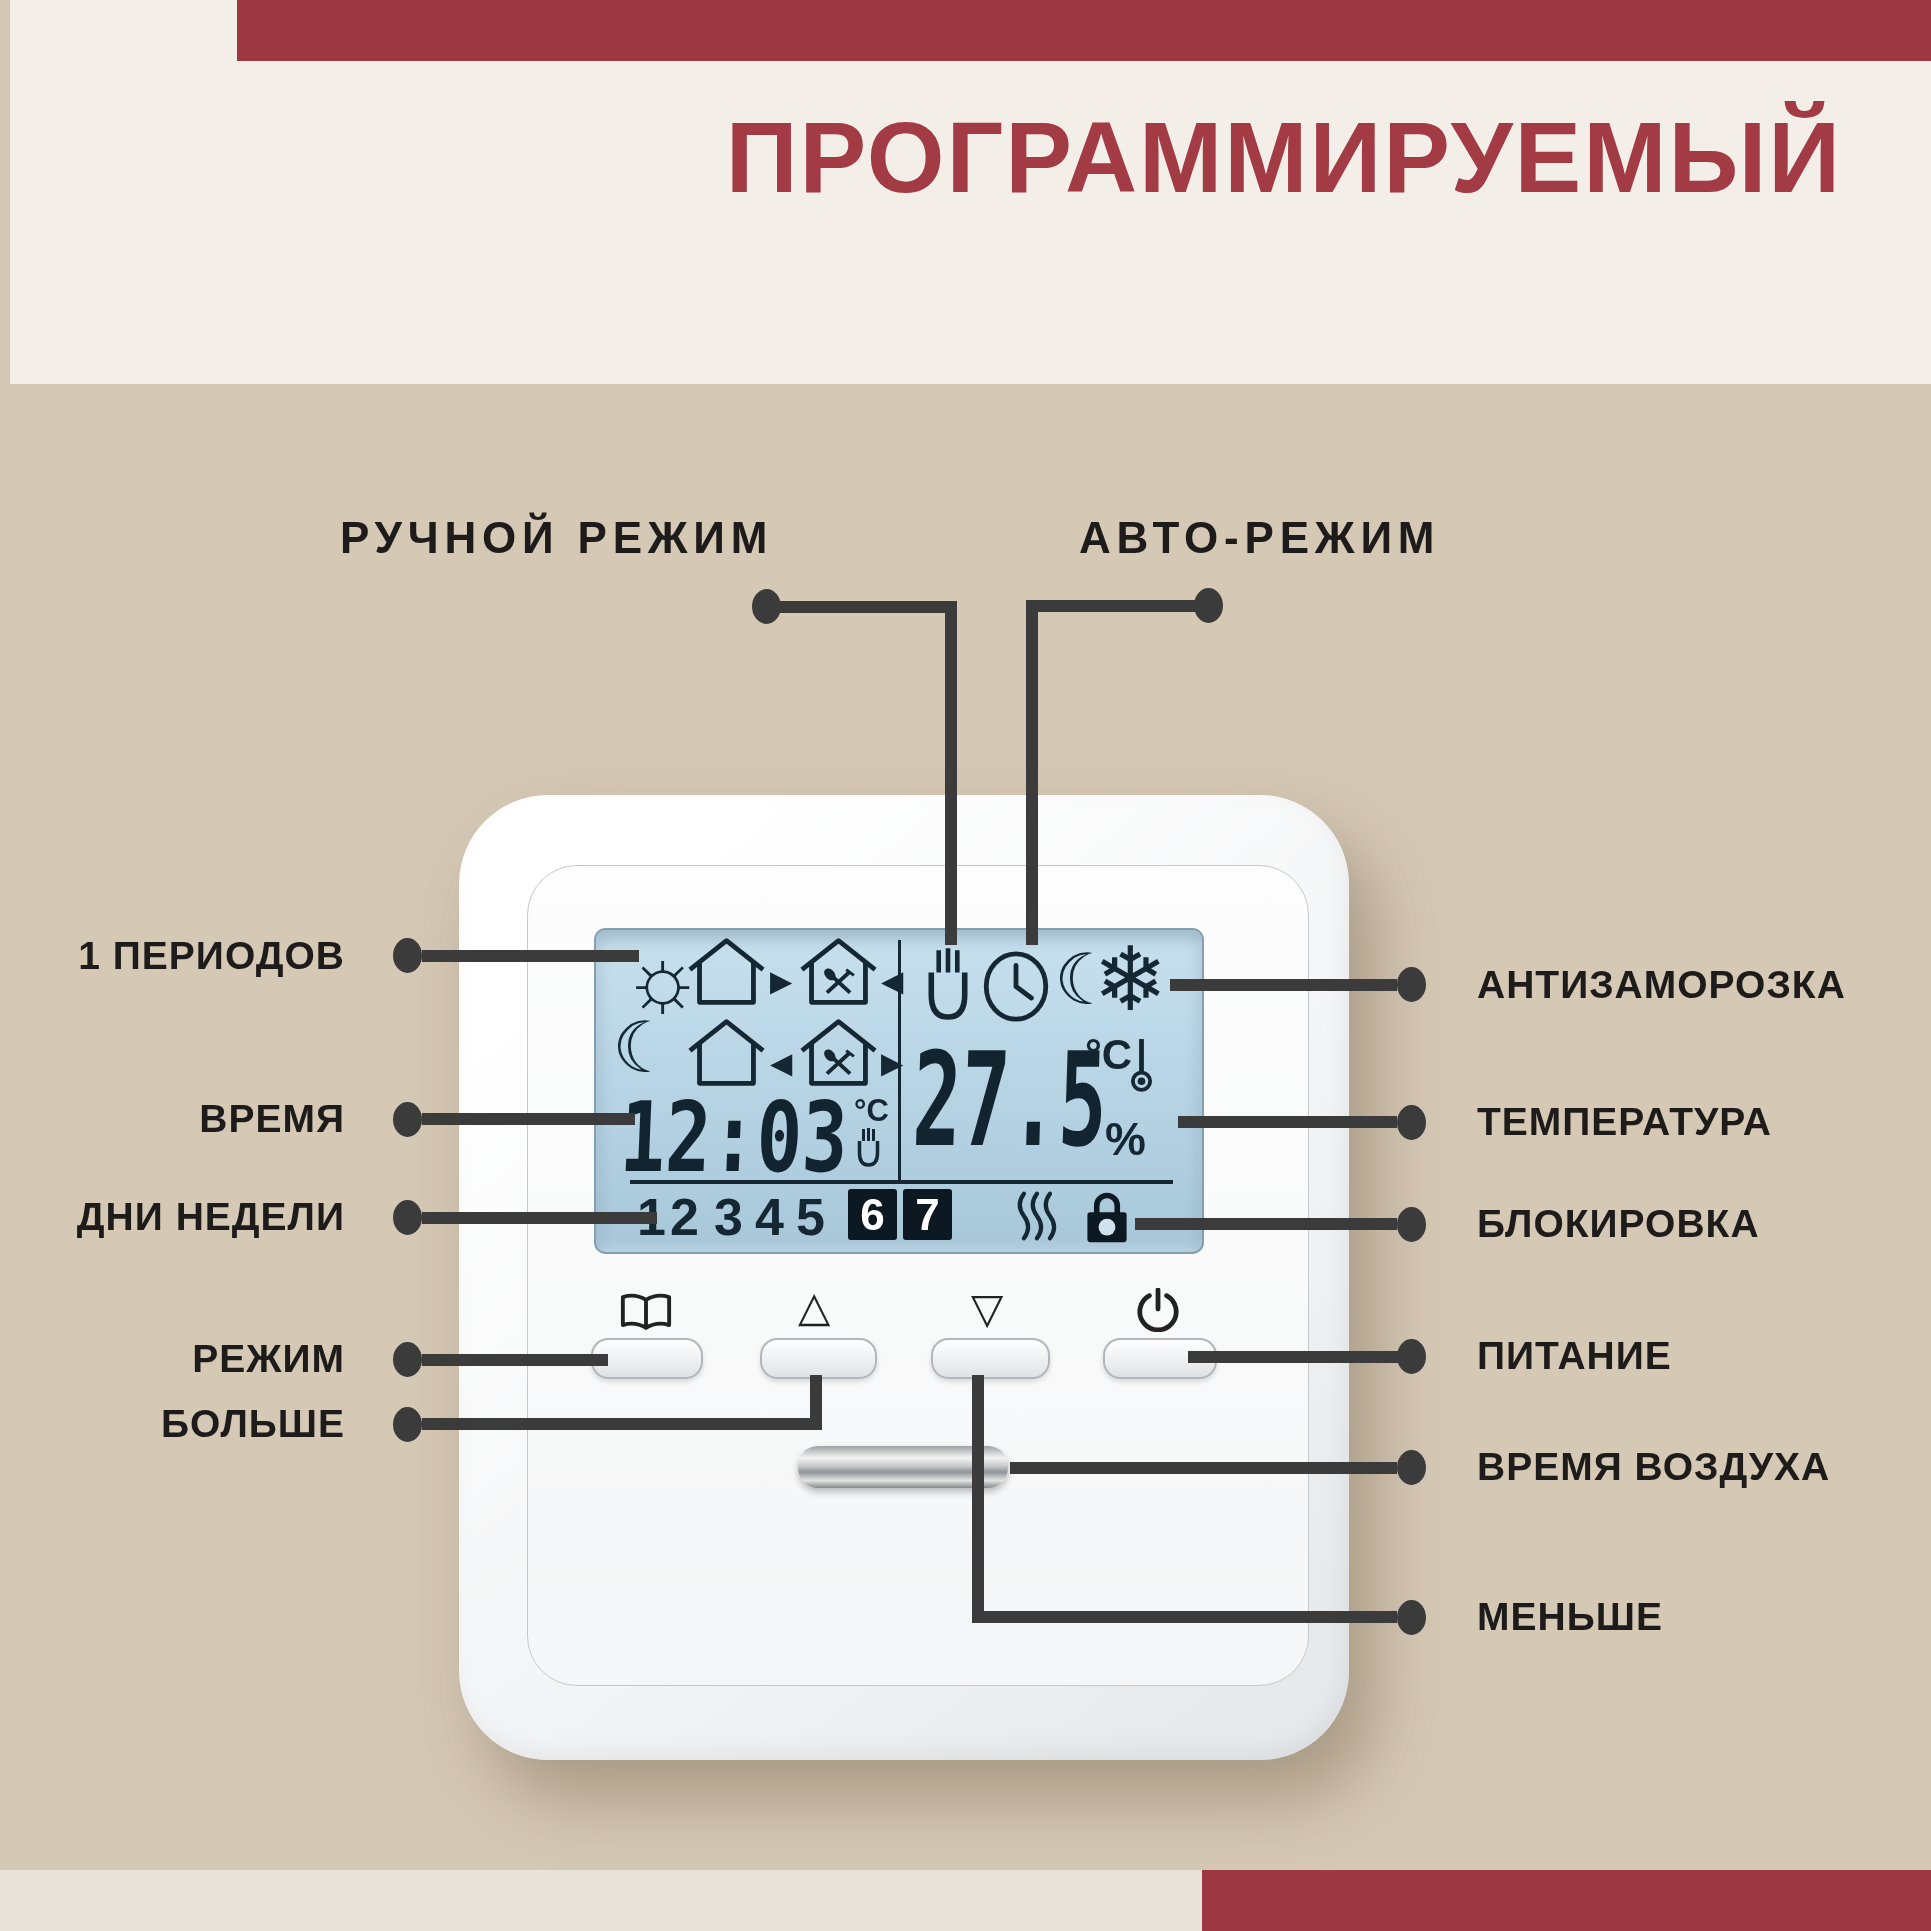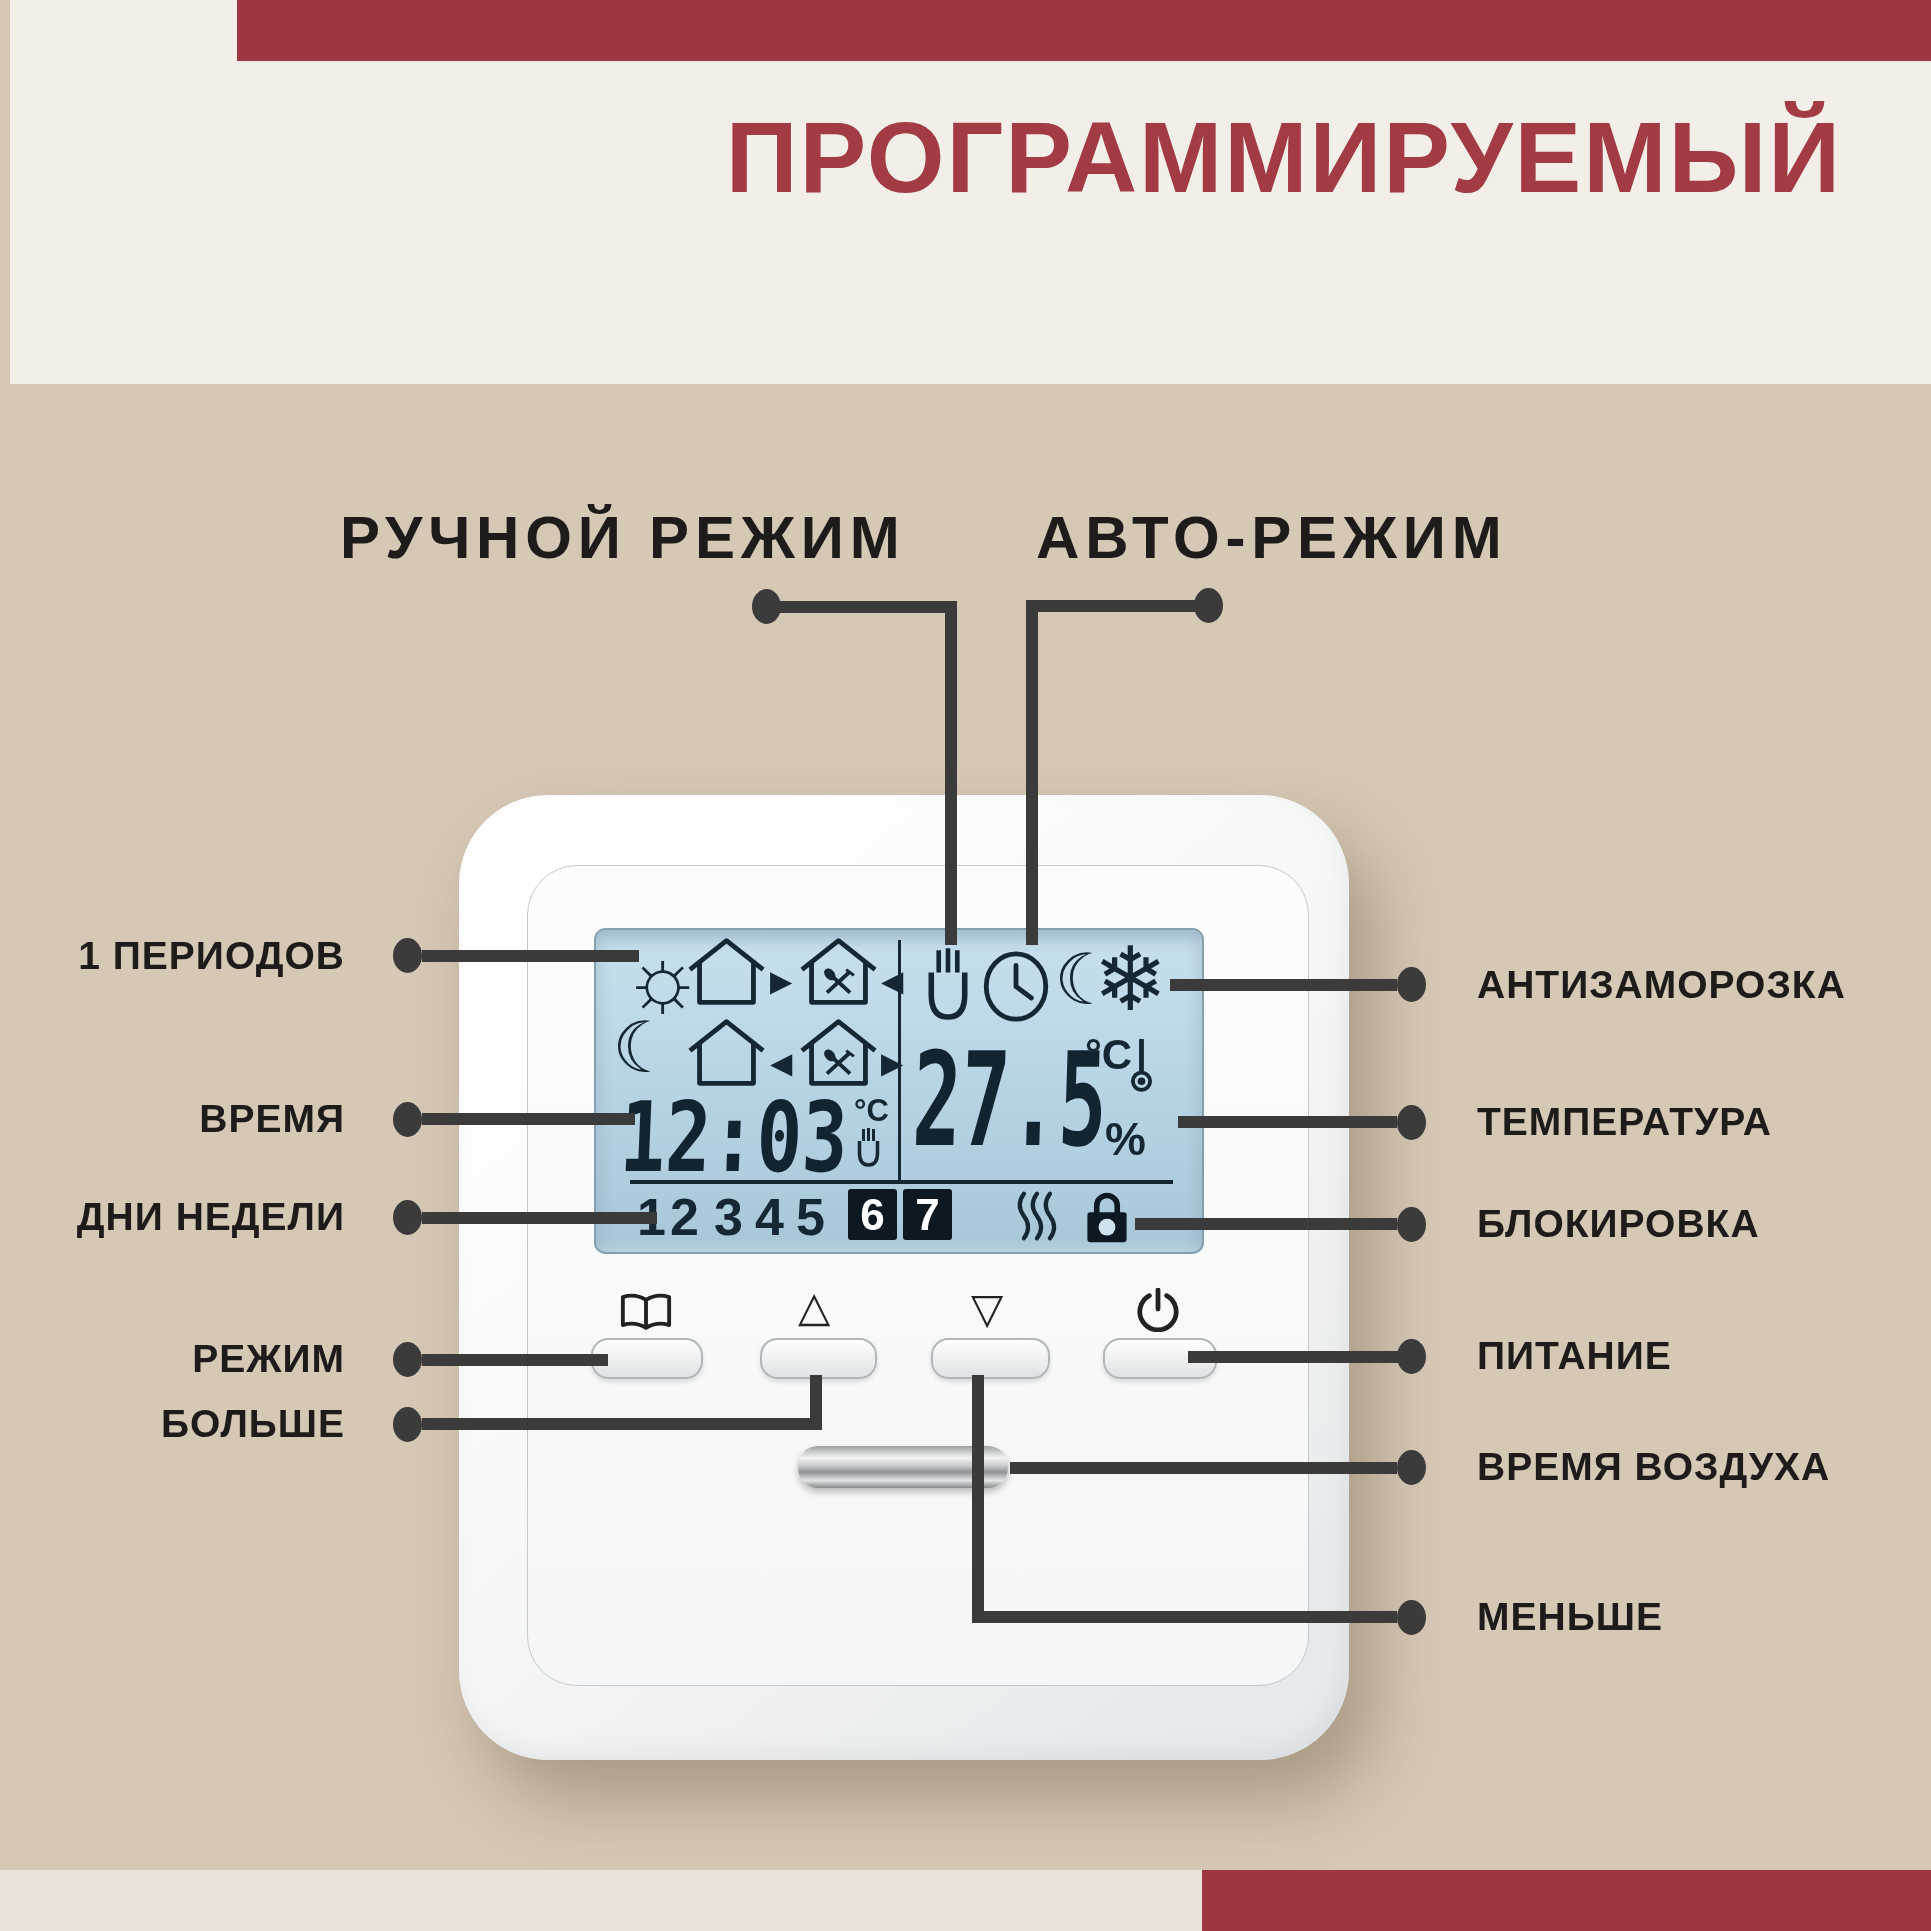--- a/index.html
+++ b/index.html
@@ -5,21 +5,21 @@
   html,body{margin:0;padding:0;}
   body{width:1931px;height:1931px;position:relative;overflow:hidden;
        font-family:"Liberation Sans","DejaVu Sans",sans-serif;background:#d5c8b5;}
   .abs{position:absolute;}
   
   .top-panel{left:9.7px;top:0;width:1921px;height:384px;background:#f3efe8;}
   .top-bar{left:237px;top:0;width:1694px;height:61px;background:#9d3742;}
   .title{right:89px;top:95px;text-align:right;font-weight:700;font-size:100px;
          line-height:1.24;letter-spacing:1.9px;color:#a33b45;white-space:nowrap;}
   
-  .mode-lbl{top:504px;font-weight:700;font-size:60px;letter-spacing:5.8px;color:#1d1c1a;white-space:nowrap;line-height:68px;}
+  .mode-lbl{top:504px;font-weight:700;font-size:44px;letter-spacing:5.8px;color:#1d1c1a;white-space:nowrap;line-height:68px;}
   
   .lbl{position:absolute;font-weight:700;font-size:39px;line-height:42px;letter-spacing:1px;color:#1d1c1a;white-space:nowrap;}
   .lbl-left{left:58px;width:287px;text-align:right;}
   .lbl-right{left:1477px;text-align:left;}
   .ln{position:absolute;background:#3b3b3b;}
   .dot{position:absolute;width:29px;height:35px;border-radius:50%;background:#3b3b3b;}
   
   .body{left:459px;top:795px;width:890px;height:965px;border-radius:89px;
         background:linear-gradient(140deg,#ffffff 15%,#f4f5f6 55%,#e7eaec 90%);
         box-shadow:25px 39px 68px rgba(96,78,52,.38), inset -5.8px -9.7px 23px rgba(0,0,0,.05);}
@@ -51,21 +51,21 @@
 <div class="abs top-panel"></div>
 <div class="abs top-bar"></div>
 <div class="abs bot-left"></div>
 <div class="abs bot-right"></div>
 
 <div class="abs title">
   <div>ПРОГРАММИРУЕМЫЙ</div>
 </div>
 
 <div class="abs mode-lbl" style="left:340px;">РУЧНОЙ РЕЖИМ</div>
-<div class="abs mode-lbl" style="left:1036px;">АВТО-РЕЖИМ</div>
+<div class="abs mode-lbl" style="left:1079px;">АВТО-РЕЖИМ</div>
 
 <div class="abs body"></div>
 <div class="abs inner-panel"></div>
 <div class="abs screen"></div>
 
 <div class="abs glyph" style="left:622px;top:933px;font-size:89px;">☼</div>
 <svg class="abs" style="left:684px;top:933px;" width="85" height="77" viewBox="0 0 88 80">
   <path d="M6,38 L44,8 L82,38 M16,31 L16,72 L72,72 L72,31" fill="none" stroke="#142733" stroke-width="5" stroke-linejoin="round"></path>
 </svg>
 <div class="abs glyph" style="left:770px;top:967px;font-size:29px;">▶</div>

